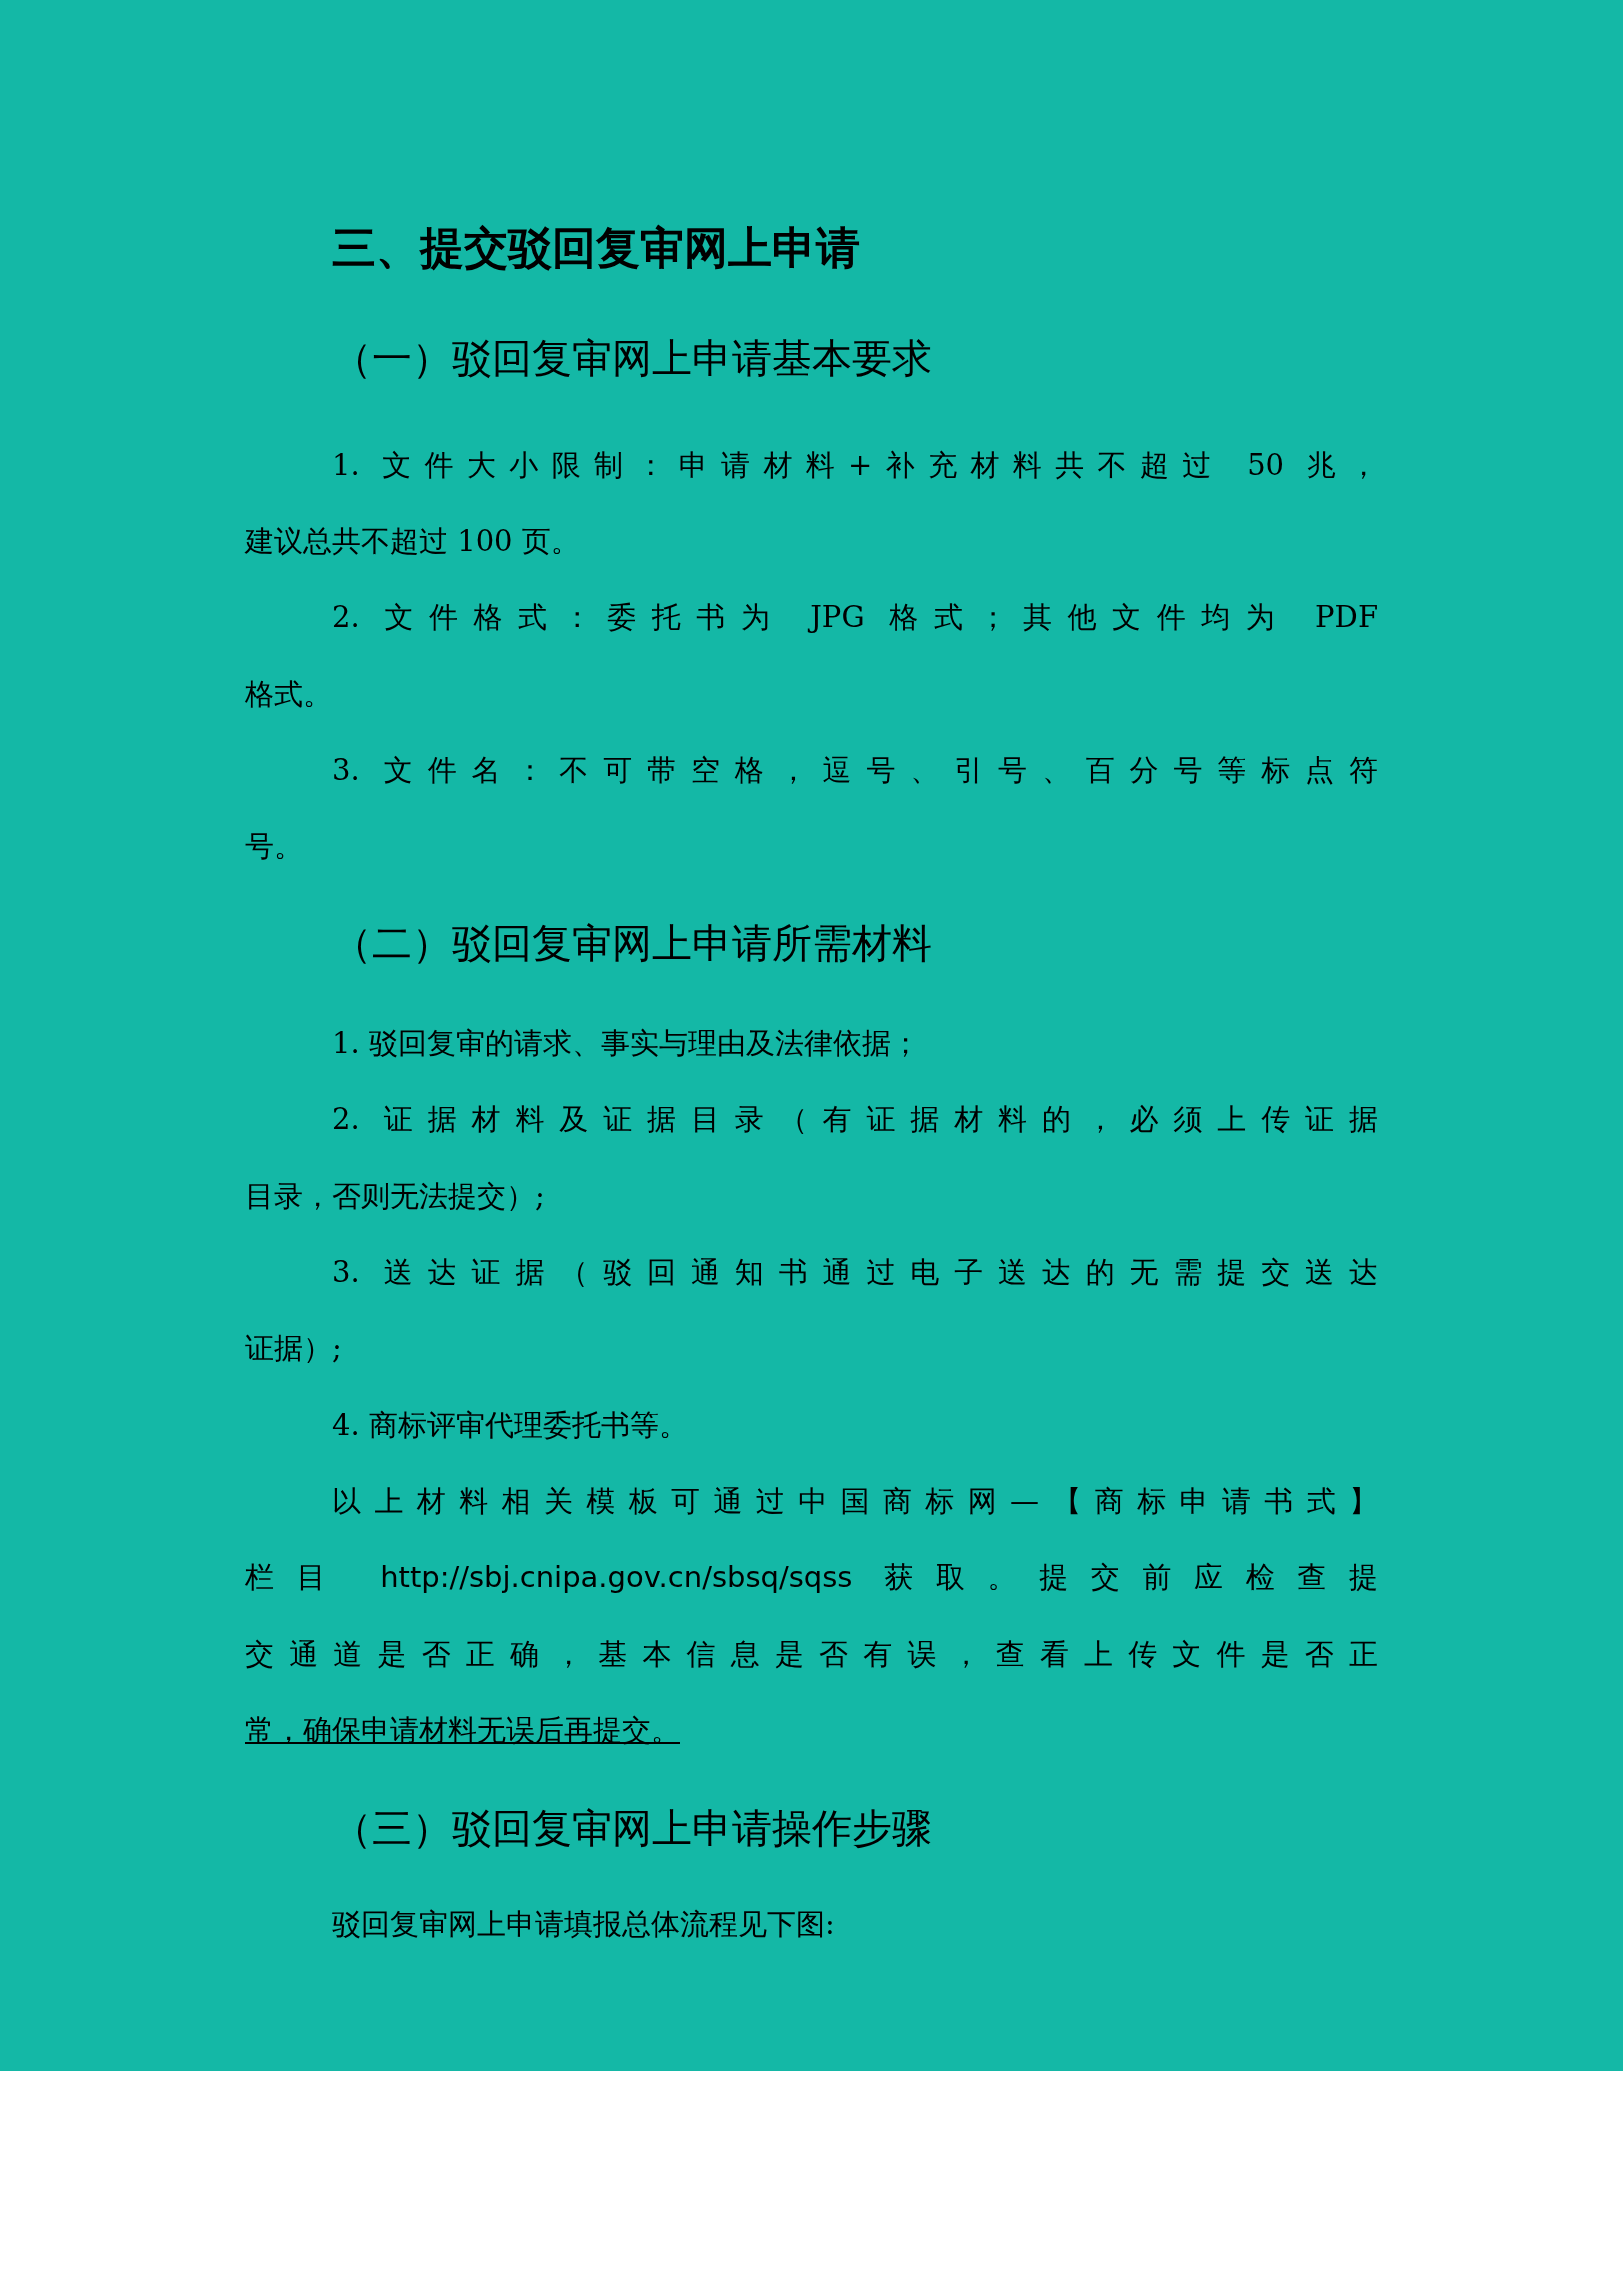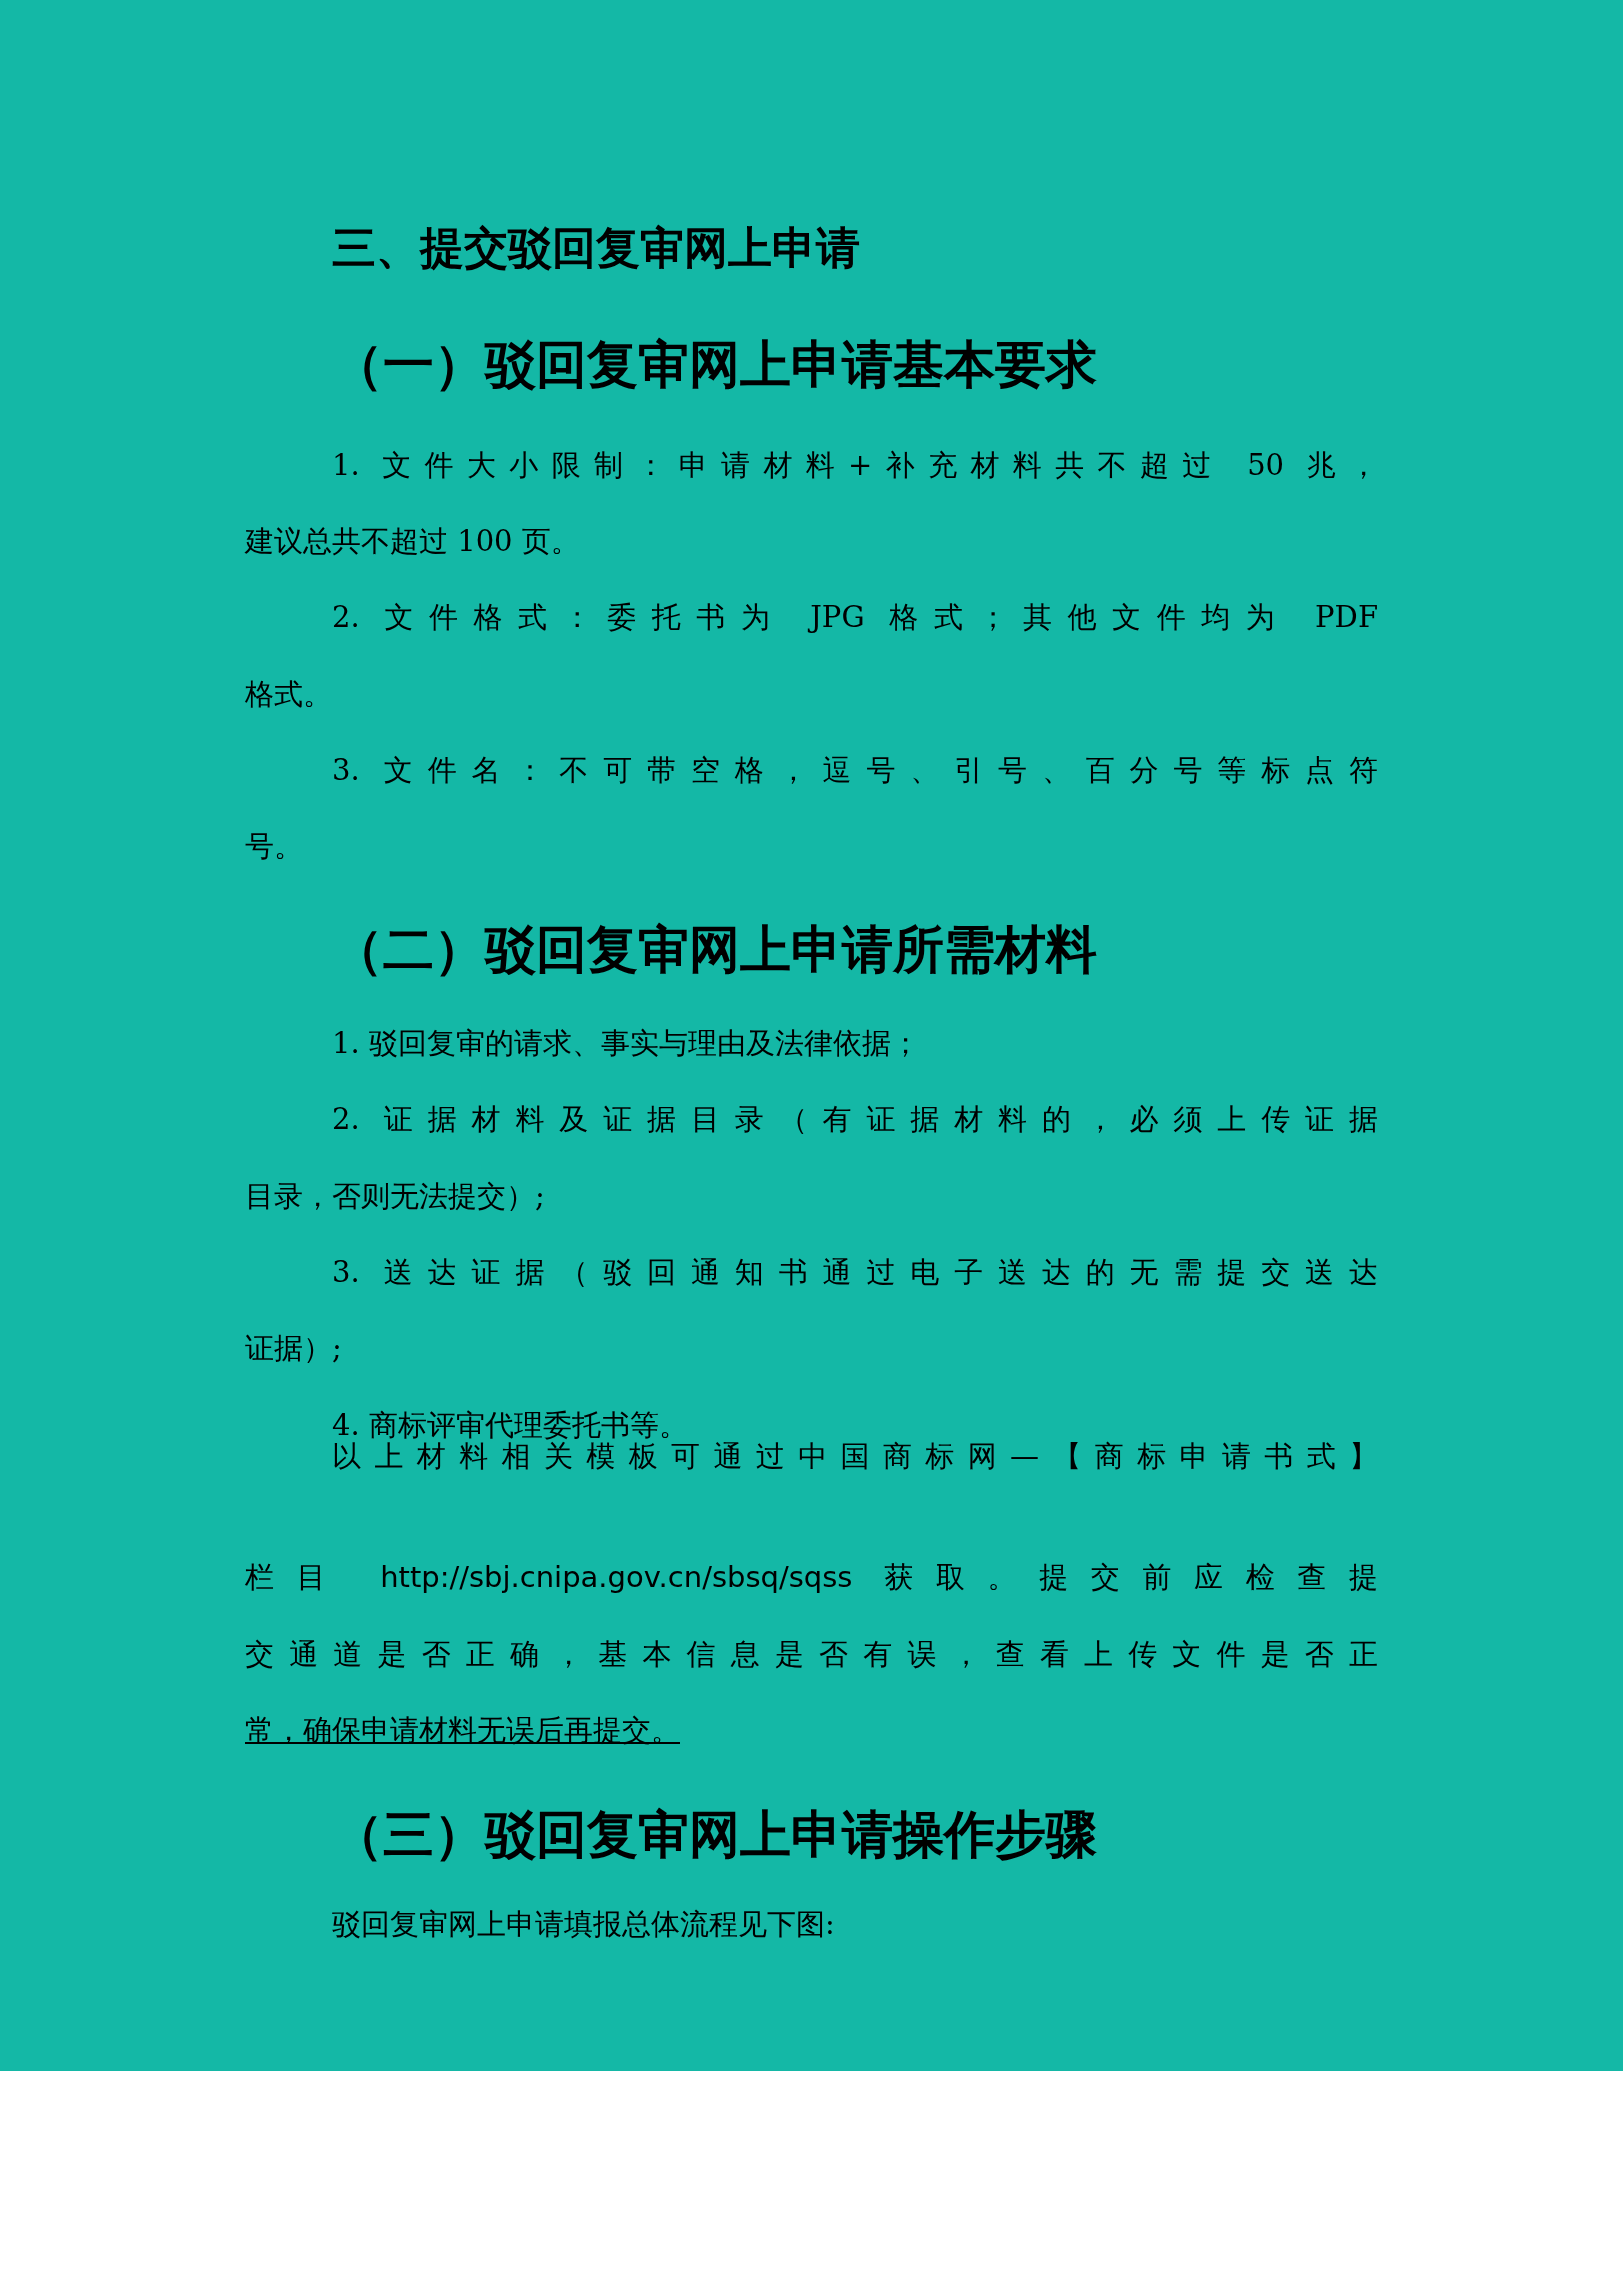--- a/index.html
+++ b/index.html
@@ -34,22 +34,22 @@
     text-align-last: justify;
     text-justify: inter-character;
   }
   .h1 {
     font-family: "DejaVu Sans", sans-serif;
     font-weight: bold;
     font-size: 44px;
   }
   .h2 {
     font-family: "DejaVu Serif", serif;
-    font-weight: bold;
-    font-size: 51px;
+    font-weight: normal;
+    font-size: 40px;
   }
   .url-sans {
     font-family: "DejaVu Sans", sans-serif;
   }
   .pagenum {
     position: absolute;
     left: 0;
     width: 1623px;
     text-align: center;
     font-size: 29px;
@@ -84,21 +84,21 @@
   <div class="line indent justify" style="top:1103px;">2. 证据材料及证据目录（有证据材料的，必须上传证据</div>
 
   <div class="line" style="top:1180px;">目录，否则无法提交）;</div>
 
   <div class="line indent justify" style="top:1256px;">3. 送达证据（驳回通知书通过电子送达的无需提交送达</div>
 
   <div class="line" style="top:1332px;">证据）;</div>
 
   <div class="line indent" style="top:1409px;">4. 商标评审代理委托书等。</div>
 
-  <div class="line indent justify" style="top:1440px;">以上材料相关模板可通过中国商标网—【商标申请书式】</div>
+  <div class="line indent justify" style="top:1485px;">以上材料相关模板可通过中国商标网—【商标申请书式】</div>
 
   <div class="line justify" style="top:1561px;"><span>栏目 </span><span class="url-sans">http://sbj.cnipa.gov.cn/sbsq/sqss</span><span> 获取。提交前应检查提</span></div>
 
   <div class="line justify" style="top:1638px;">交通道是否正确，基本信息是否有误，查看上传文件是否正</div>
 
   <div class="line" style="top:1714px;text-decoration:underline;">常，确保申请材料无误后再提交。</div>
 
   <div class="line indent" style="top:1908px;">驳回复审网上申请填报总体流程见下图:</div>
 
   <div class="line h2 indent" style="top:1805px;">（三）驳回复审网上申请操作步骤</div>

